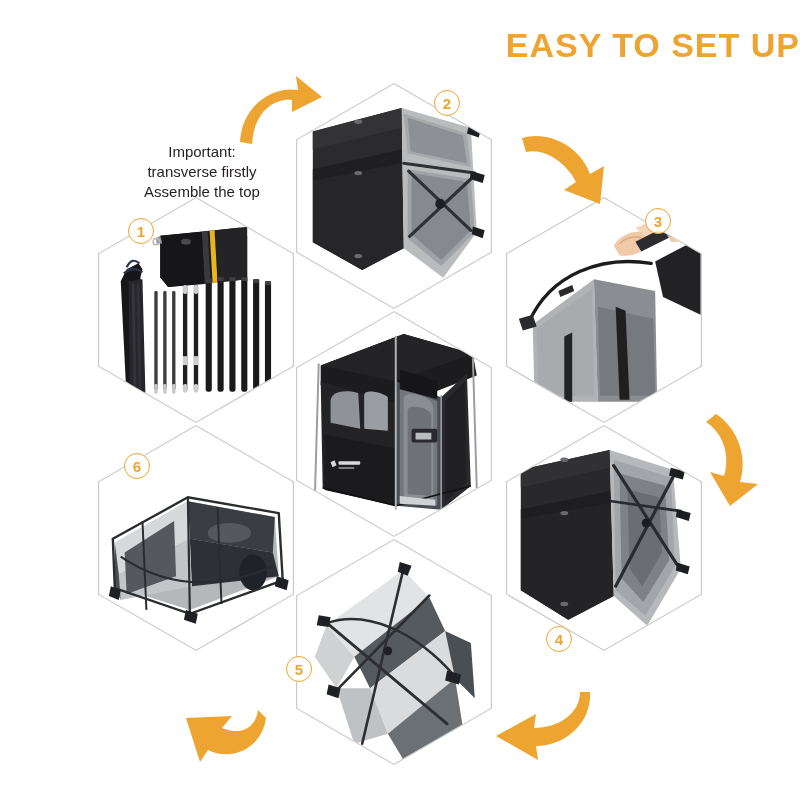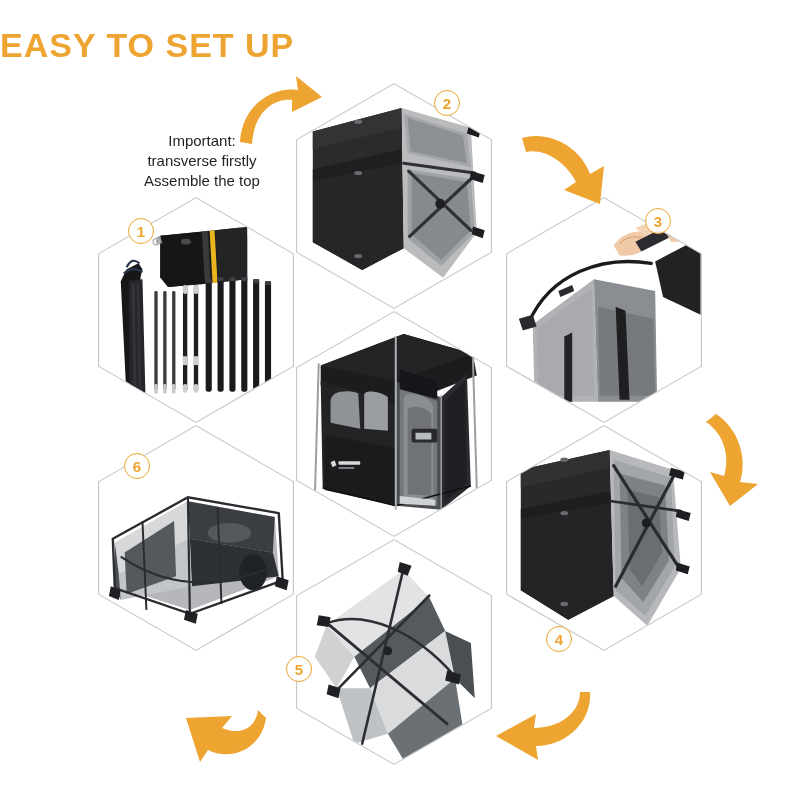--- a/index.html
+++ b/index.html
@@ -7,29 +7,29 @@
     width: 800px; height: 800px;
     background: #ffffff;
     font-family: "Liberation Sans", sans-serif;
     overflow: hidden;
   }
   #stage { position: relative; width: 800px; height: 800px; background: #fff; }
 
   
   .title {
     position: absolute; left: 0; top: 26px; width: 800px;
-    text-align: left;
+    text-align: right;
     font-size: 34px; font-weight: bold; letter-spacing: 1px;
     color: #eda430;
     font-family: "Liberation Sans", sans-serif;
   }
 
   
   .note {
-    position: absolute; left: 108px; top: 131px; width: 188px;
+    position: absolute; left: 108px; top: 142px; width: 188px;
     text-align: center; line-height: 1.32;
     font-size: 15px; color: #231f20;
   }
   .hex-border {
     position: absolute;
     clip-path: polygon(50% 0%, 100% 25%, 100% 75%, 50% 100%, 0% 75%, 0% 25%);
     background: #c9c9c9;
   }
   .hex-inner {
     position: absolute; left: 1.2px; top: 1.2px;

